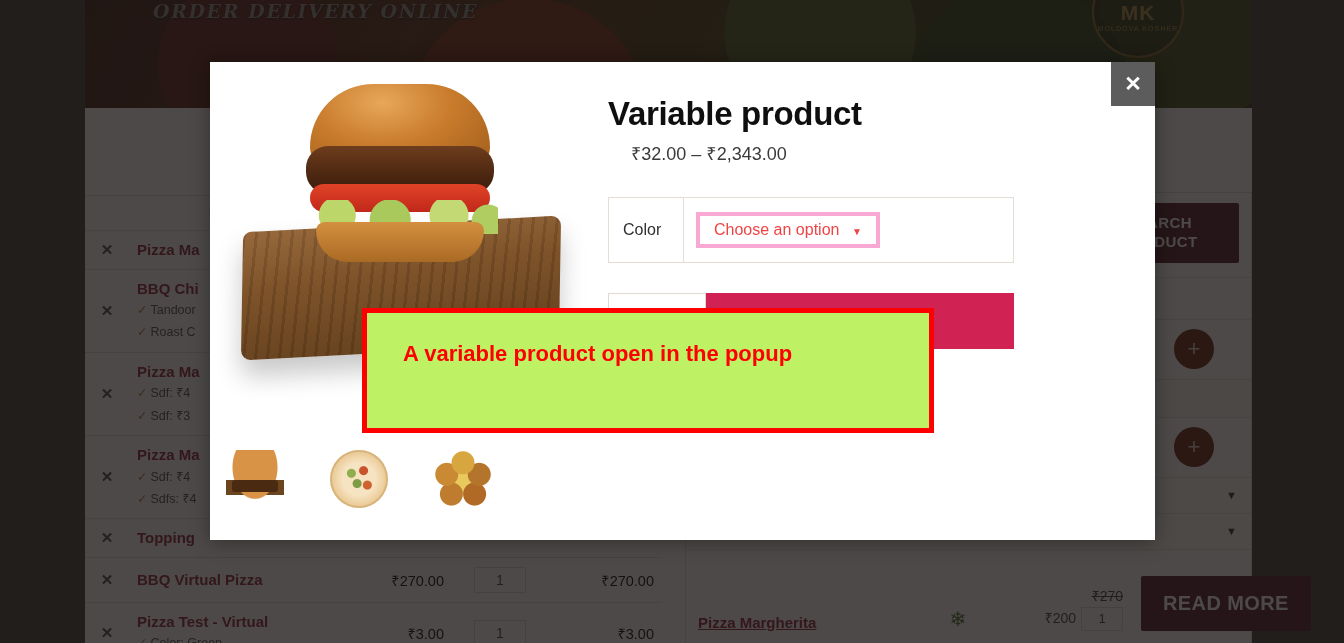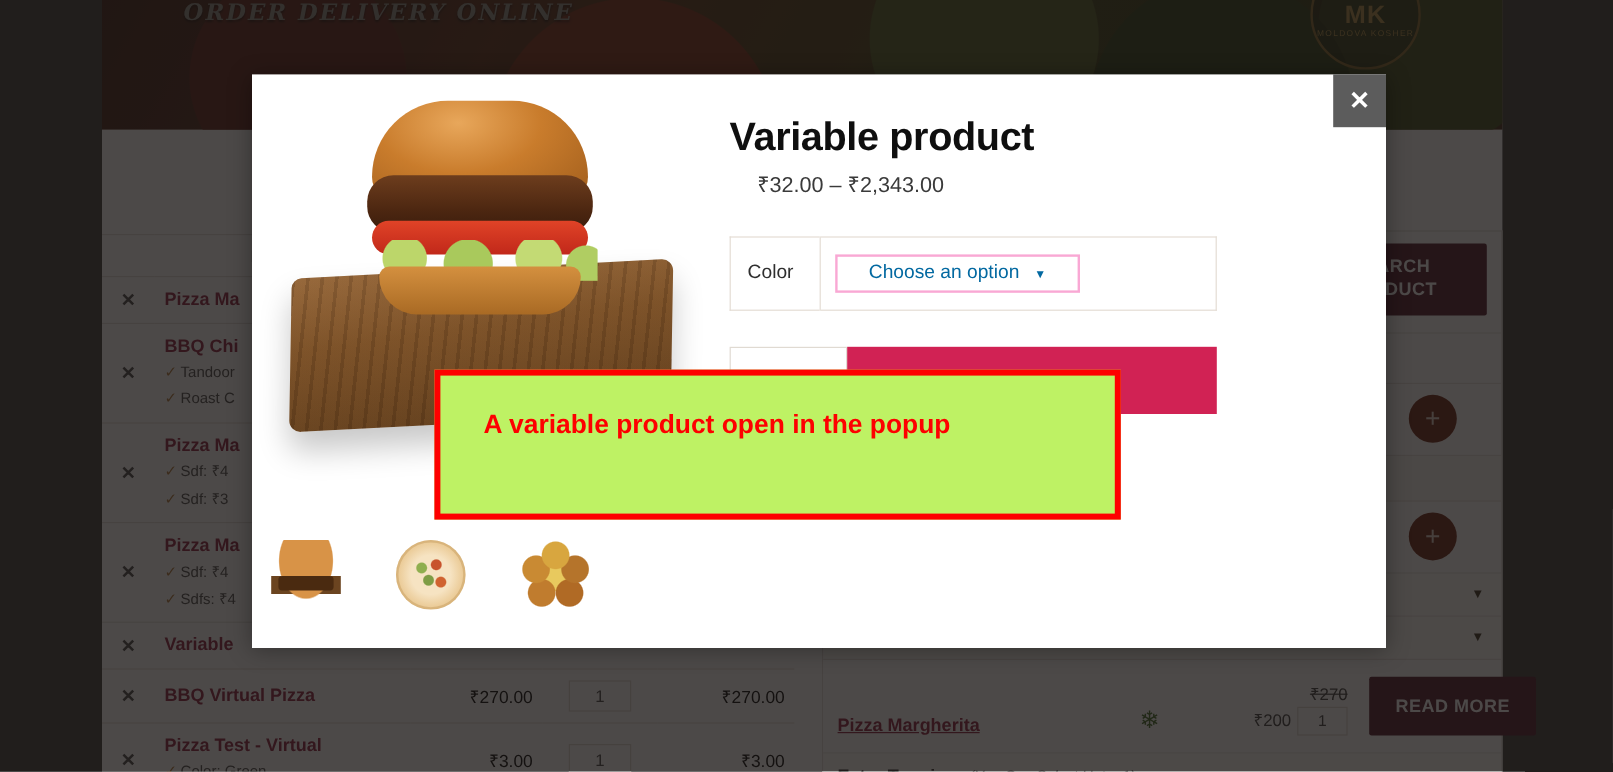--- a/index.html
+++ b/index.html
@@ -122,22 +122,22 @@
   .leaf-icon { flex: 0 0 90px; text-align: center; color: #3f6b25; font-size: 20px; }
   .price-block { flex: 0 0 120px; text-align: right; font-size: 14px; color: #3b3b3b; line-height: 1.45; }
   .price-old { text-decoration: line-through; display: block; }
   .price-now-wrap { display: flex; align-items: center; justify-content: flex-end; gap: 5px; }
   .qty-mini {
     display: inline-block; width: 42px; height: 24px; line-height: 22px;
     border: 1px solid #ddd8d2; background: #fff; text-align: center; font-size: 13px;
   }
   .btn-readmore {
     margin-left: 18px; background: #4d1225; color: #fff; border: none;
-    font-size: 15px; font-weight: 700; letter-spacing: .4px;
-    padding: 16px 22px; border-radius: 2px; cursor: pointer; white-space: nowrap;
+    font-size: 20px; font-weight: 700; letter-spacing: .4px;
+    padding: 16px 22px; border-radius: 2px; cursor: pointer; white-space: nowrap; margin-top: 12px;
   }
   .topping-row {
     display: flex; align-items: center; padding: 11px 14px 11px 12px;
     background: #fdfcfa; cursor: pointer;
   }
   .topping-title { font-weight: 700; font-size: 15px; color: #2e2e2e; }
   .topping-hint { font-style: italic; font-size: 12.5px; color: #555; margin-left: 10px; flex: 1; }
 
   
   #modal {
@@ -239,22 +239,22 @@
   .attr-table {
     margin-top: 32px; width: 406px; border: 1px solid #e4ddd4;
     border-collapse: collapse;
   }
   .attr-label {
     width: 75px; border-right: 1px solid #e4ddd4;
     padding: 16px 14px; font-size: 16px; color: #2f2f2f;
   }
   .attr-value { padding: 14px 12px; }
   .sel {
-    display: inline-block; border: 2px solid #f9a8d4; background: #fff;
-    padding: 5px 26px; font-size: 16px; color: #0369a1; cursor: pointer;
+    display: inline-block; border: 4px solid #f9a8d4; background: #fff;
+    padding: 5px 14px; font-size: 16px; color: #ef4444; cursor: pointer;
   }
   .sel .arrow { margin-left: 8px; font-size: 10px; }
 
   .cart-line { display: flex; margin-top: 30px; width: 406px; }
   .qty-input {
     width: 98px; height: 56px; border: 1px solid #e0dad2; background:#fff;
     text-align: center; font-size: 16px; color: #3a3a3a;
   }
   .btn-addcart {
     flex: 1; background: #d12254; color: #fff; border: none;
@@ -339,21 +339,21 @@
               <div class="meta"><span class="tick">✓</span>Sdf: ₹4</div>
               <div class="meta"><span class="tick">✓</span>Sdfs: ₹4</div>
             </td>
             <td class="col-price"></td>
             <td class="col-qty"></td>
             <td class="col-total"></td>
           </tr>
           <tr>
             <td class="col-x"><span class="rm">✕</span></td>
             <td class="col-name">
-              <div class="pname">Variable</div>
+              <div class="pname">Topping</div>
             </td>
             <td class="col-price"></td>
             <td class="col-qty"></td>
             <td class="col-total"></td>
           </tr>
           <tr>
             <td class="col-x"><span class="rm">✕</span></td>
             <td class="col-name">
               <div class="pname">BBQ Virtual Pizza</div>
             </td>

